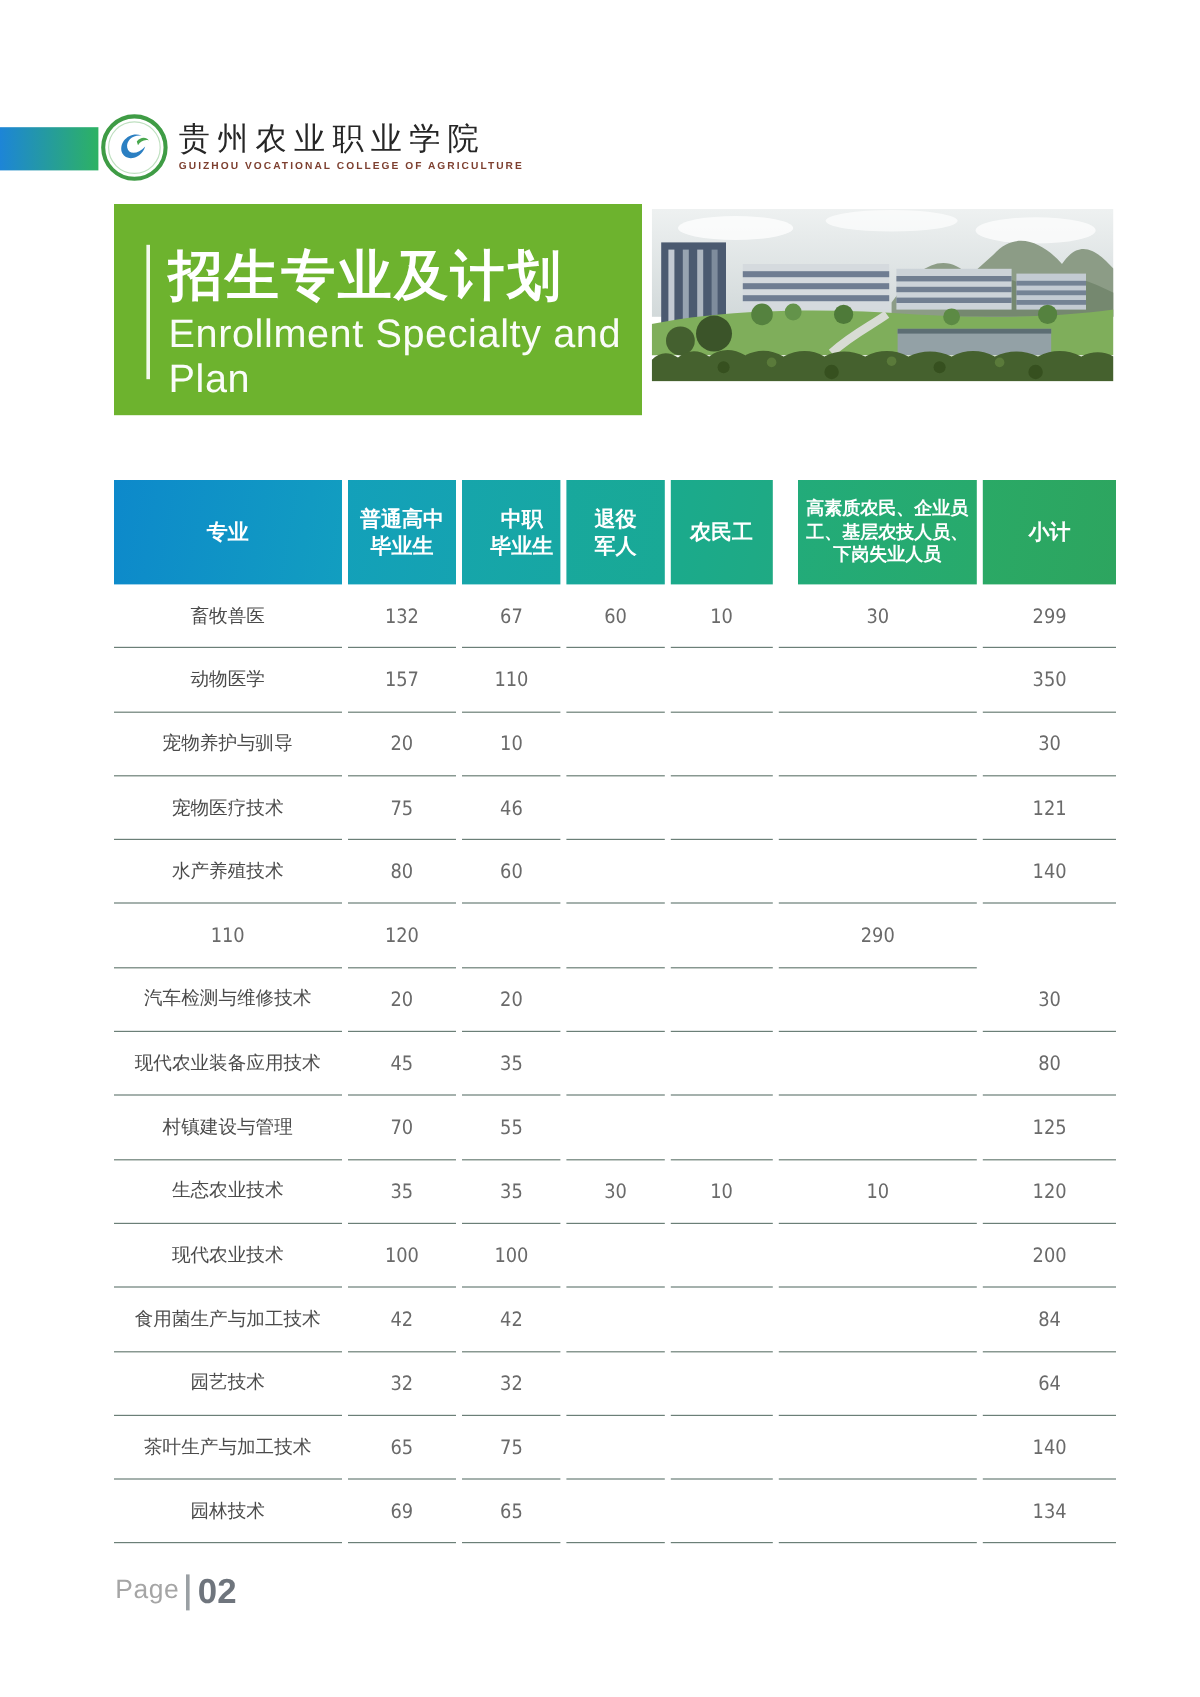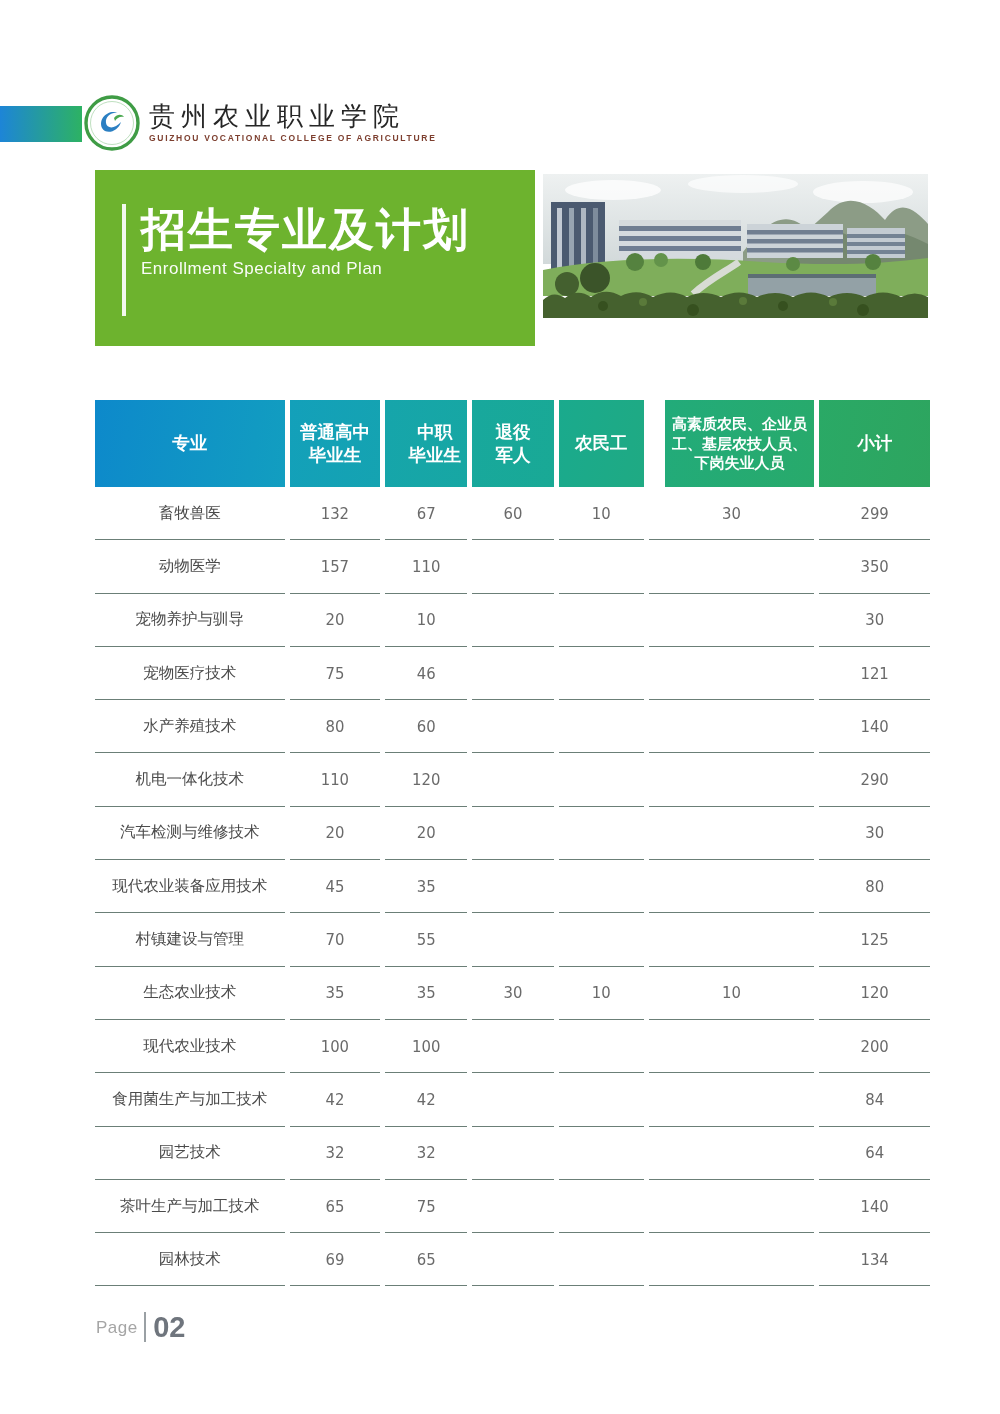--- a/index.html
+++ b/index.html
@@ -14,42 +14,42 @@
   .logo-text{margin-left:9px;}
   .college-zh{font-family:"DejaVu Serif","Liberation Serif",serif;font-weight:normal;
               font-size:26px;color:#262626;letter-spacing:6px;line-height:1;}
   .college-en{font-size:8.5px;color:#7d3f2f;letter-spacing:1.7px;margin-top:4px;font-weight:bold;}
 
   
   .banner{position:absolute;left:95px;top:170px;width:440px;height:176px;background:#6db32e;}
   .banner-inner{position:absolute;left:27px;top:34px;bottom:30px;display:flex;align-items:stretch;}
   .banner-accent{width:4px;background:rgba(255,255,255,.92);margin-right:15px;}
   .banner-title{font-size:45px;font-weight:bold;color:#fff;letter-spacing:2px;line-height:1.15;}
-  .banner-subtitle{font-size:17px;color:#fff;font-weight:400;opacity:.97;margin-top:3px;letter-spacing:.5px;}
+  .banner-subtitle{font-size:33px;color:#fff;font-weight:400;opacity:.97;margin-top:3px;letter-spacing:.5px;}
 
   
   .photo{position:absolute;left:543px;top:174px;width:385px;height:144px;overflow:hidden;}
   .photo svg{display:block;}
 
   
   .table{position:absolute;left:95px;top:400px;width:835px;}
   .thead,.tr{display:grid;grid-template-columns:190fr 91fr 82fr 82fr 85fr 166fr 111fr;column-gap:5px;}
   .thead{height:87px;}
   .th{display:flex;align-items:center;justify-content:center;text-align:center;color:#fff;
       font-weight:bold;font-size:17.5px;line-height:1.3;white-space:pre-line;}
   .th.small{font-size:15px;line-height:1.3;padding:0 5px;margin-left:16px;}
   .tr{height:53.3px;}
   .td{display:flex;align-items:center;justify-content:center;
       border-bottom:1.5px solid #6b7f77;font-size:16.5px;color:#6a6a6a;
       font-family:"DejaVu Sans","Liberation Sans",sans-serif;font-stretch:condensed;}
   .td.label{font-size:15.5px;color:#4b4b4b;font-family:"Liberation Sans",sans-serif;}
 
   
   .footer{position:absolute;left:96px;top:1312px;display:flex;align-items:flex-end;}
-  .page-label{font-size:17px;color:#a5a5a5;padding-bottom:4px;letter-spacing:.5px;}
+  .page-label{font-size:22px;color:#a5a5a5;padding-bottom:4px;letter-spacing:.5px;}
   .footer-divider{width:2.5px;height:30px;background:#9aa0a4;margin:0 7px 0 6px;}
   .page-num{font-size:29px;font-weight:bold;color:#6f757d;line-height:1;}
 </style>
 </head>
 <body>
 
 <div class="page">
 
   <div class="top-bar"></div>
 
@@ -186,21 +186,20 @@
         <div class="tr">
           <div class="td label">水产养殖技术</div>
           <div class="td">80</div>
           <div class="td">60</div>
           <div class="td"></div>
           <div class="td"></div>
           <div class="td"></div>
           <div class="td">140</div>
         </div>
         <div class="tr">
-          <div class="td label">机电一体化技术</div>
           <div class="td">110</div>
           <div class="td">120</div>
           <div class="td"></div>
           <div class="td"></div>
           <div class="td"></div>
           <div class="td">290</div>
         </div>
         <div class="tr">
           <div class="td label">汽车检测与维修技术</div>
           <div class="td">20</div>

